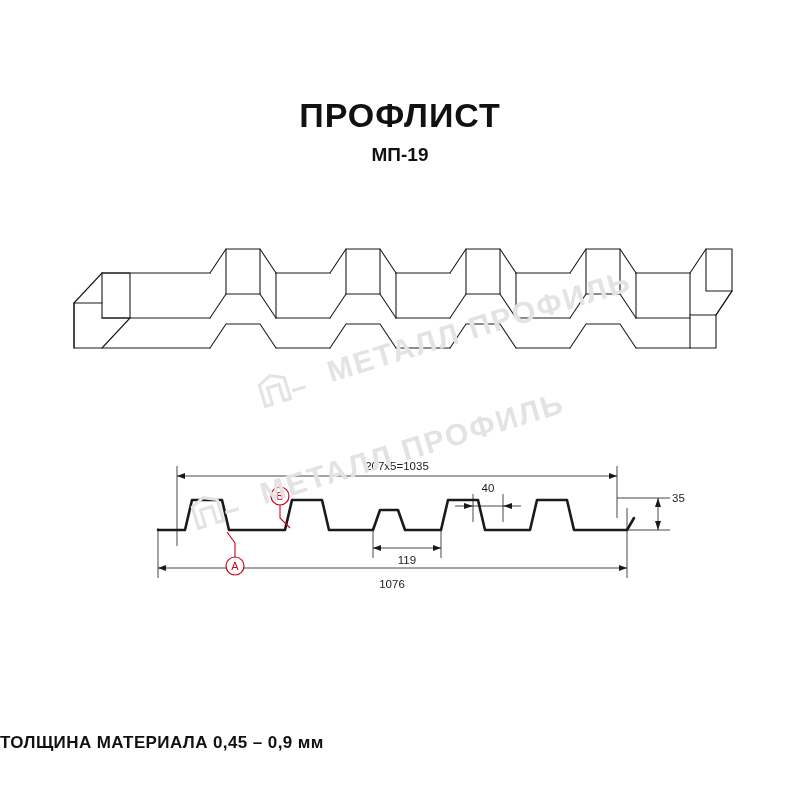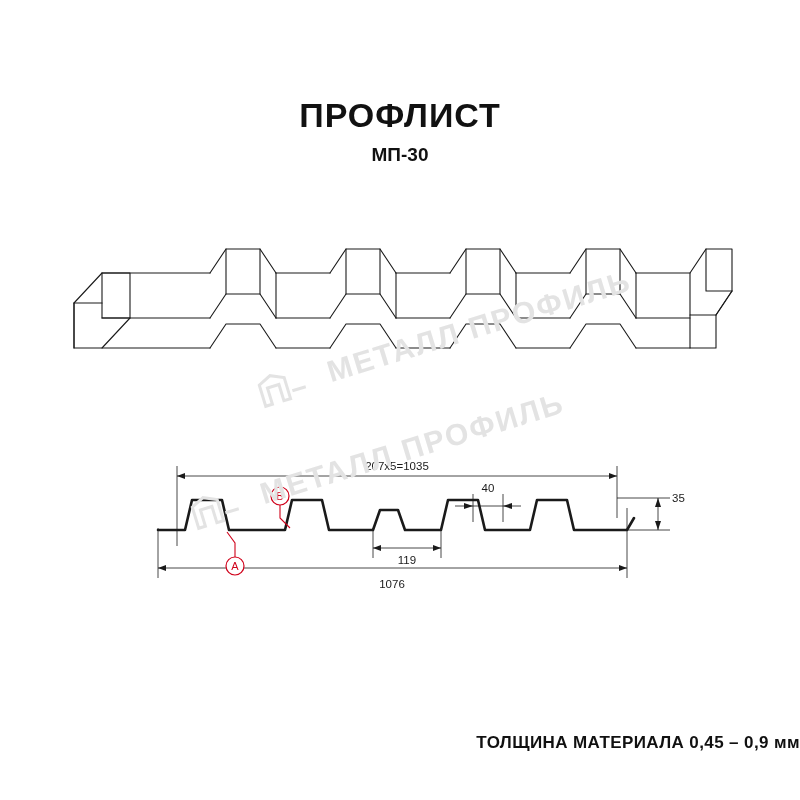--- a/index.html
+++ b/index.html
@@ -40,21 +40,21 @@
     text-align: center;
     font-size: 19px;
     font-weight: bold;
     color: #111111;
   }
   .footer-note {
     position: absolute;
     left: 0;
     right: 0;
     top: 705px;
-    text-align: right;
+    text-align: left;
     font-size: 17px;
     font-weight: bold;
     letter-spacing: 0.4px;
     color: #111111;
   }
   
   .iso-wrap {
     position: absolute;
     left: 60px;
     top: 185px;
@@ -100,21 +100,21 @@
     display: inline-block;
     vertical-align: middle;
   }
 </style>
 </head>
 <body>
 
 <div class="page">
 
   <div class="title">ПРОФЛИСТ</div>
-  <div class="subtitle">МП-30</div>
+  <div class="subtitle">МП-19</div>
 
   <div class="iso-wrap">
     <svg width="690" height="200" viewBox="0 0 690 200">
       <g fill="none" stroke="#1a1a1a" stroke-width="1.1" stroke-linejoin="round" stroke-linecap="round">
 
         <path d="M14,90 L42,60 L70,60 L70,105 L42,135 L14,135 Z"></path>
         <path d="M42,60 L42,105 L70,105"></path>
         <path d="M14,90 L42,90"></path>
 
         <path d="M42,60 L150,60"></path>

